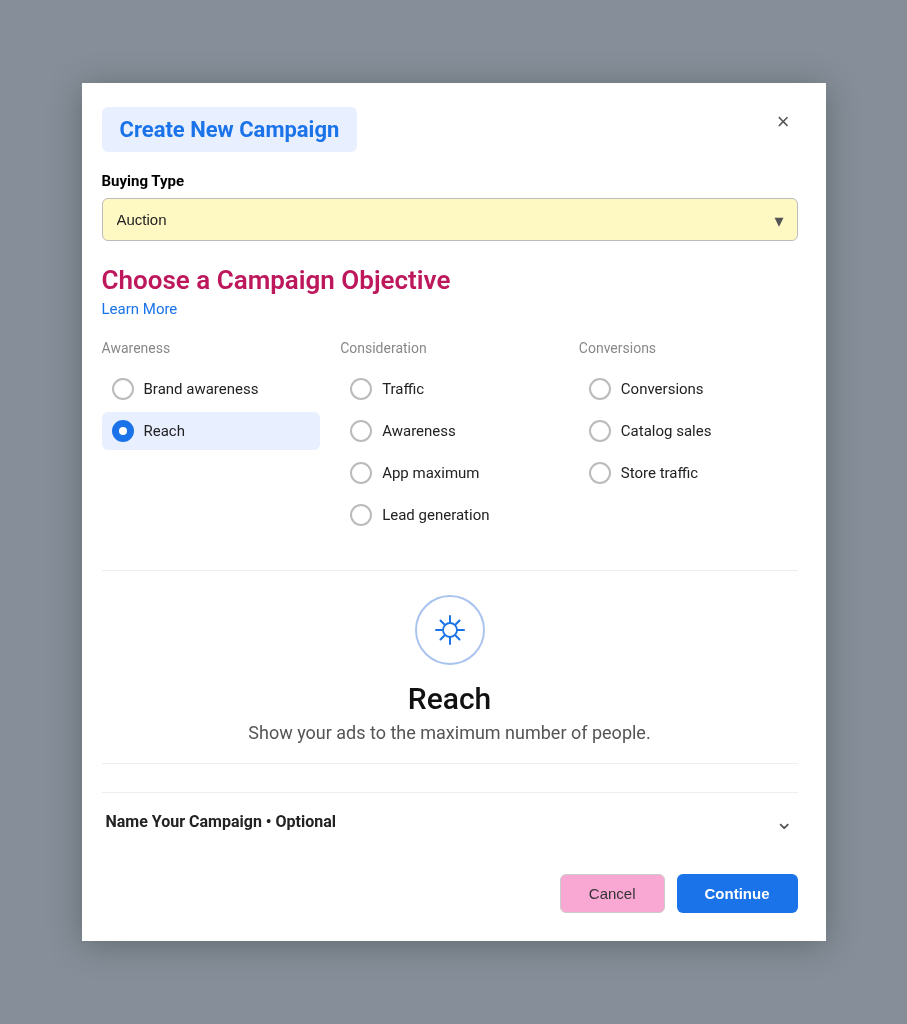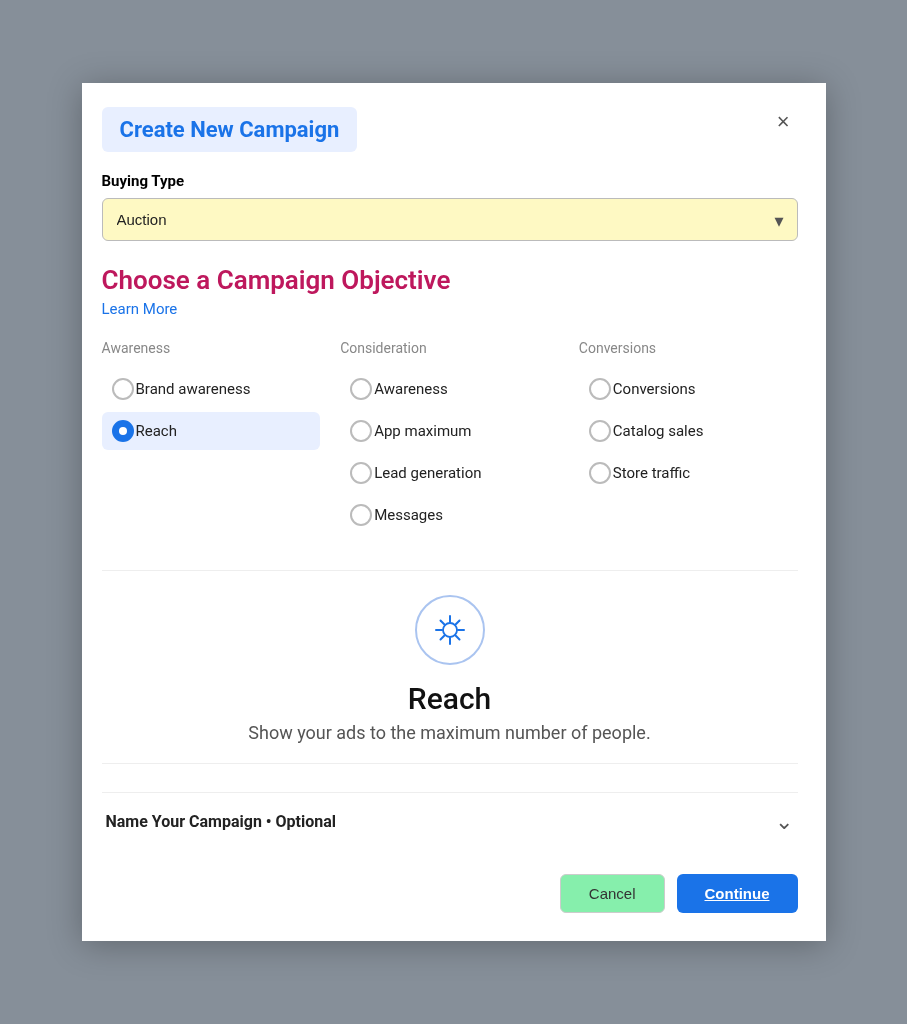--- a/index.html
+++ b/index.html
@@ -102,21 +102,21 @@
     }
     .category-label {
       font-size: 14px;
       color: #888;
       margin-bottom: 14px;
       font-weight: 400;
     }
     .radio-option {
       display: flex;
       align-items: center;
-      gap: 2px;
+      gap: 10px;
       padding: 8px 10px;
       border-radius: 6px;
       cursor: pointer;
       margin-bottom: 4px;
       font-size: 15px;
       color: #222;
       user-select: none;
     }
     .radio-option.selected {
       background: #e8efff;
@@ -196,39 +196,38 @@
       font-size: 22px;
       color: #555;
     }
     .modal-footer {
       display: flex;
       justify-content: flex-end;
       gap: 12px;
       padding-top: 4px;
     }
     .btn-cancel {
-      background: #86efac;
+      background: #f9a8d4;
       border: 1.5px solid #ccc;
       border-radius: 6px;
       padding: 10px 28px;
       font-size: 15px;
       color: #333;
       cursor: pointer;
       font-weight: 500;
     }
     .btn-continue {
       background: #1a73e8;
       border: none;
       border-radius: 6px;
       padding: 10px 28px;
       font-size: 15px;
       color: #fff;
       cursor: pointer;
       font-weight: 600;
-      text-decoration: underline;
     }
     .col-awareness { }
     .col-consideration { }
     .col-conversion { }
   </style>
 </head>
 <body>
 
 <div class="backdrop"></div>
 
@@ -261,33 +260,33 @@
       <div class="radio-option selected">
         <div class="radio-circle checked"></div>
         <span>Reach</span>
       </div>
     </div>
 
     <div class="col-consideration">
       <div class="category-label">Consideration</div>
       <div class="radio-option">
         <div class="radio-circle"></div>
+        <span>Traffic</span>
+      </div>
+      <div class="radio-option">
+        <div class="radio-circle"></div>
         <span>Awareness</span>
       </div>
       <div class="radio-option">
         <div class="radio-circle"></div>
         <span>App maximum</span>
       </div>
       <div class="radio-option">
         <div class="radio-circle"></div>
         <span>Lead generation</span>
-      </div>
-      <div class="radio-option">
-        <div class="radio-circle"></div>
-        <span>Messages</span>
       </div>
     </div>
 
     <div class="col-conversion">
       <div class="category-label">Conversions</div>
       <div class="radio-option">
         <div class="radio-circle"></div>
         <span>Conversions</span>
       </div>
       <div class="radio-option">

